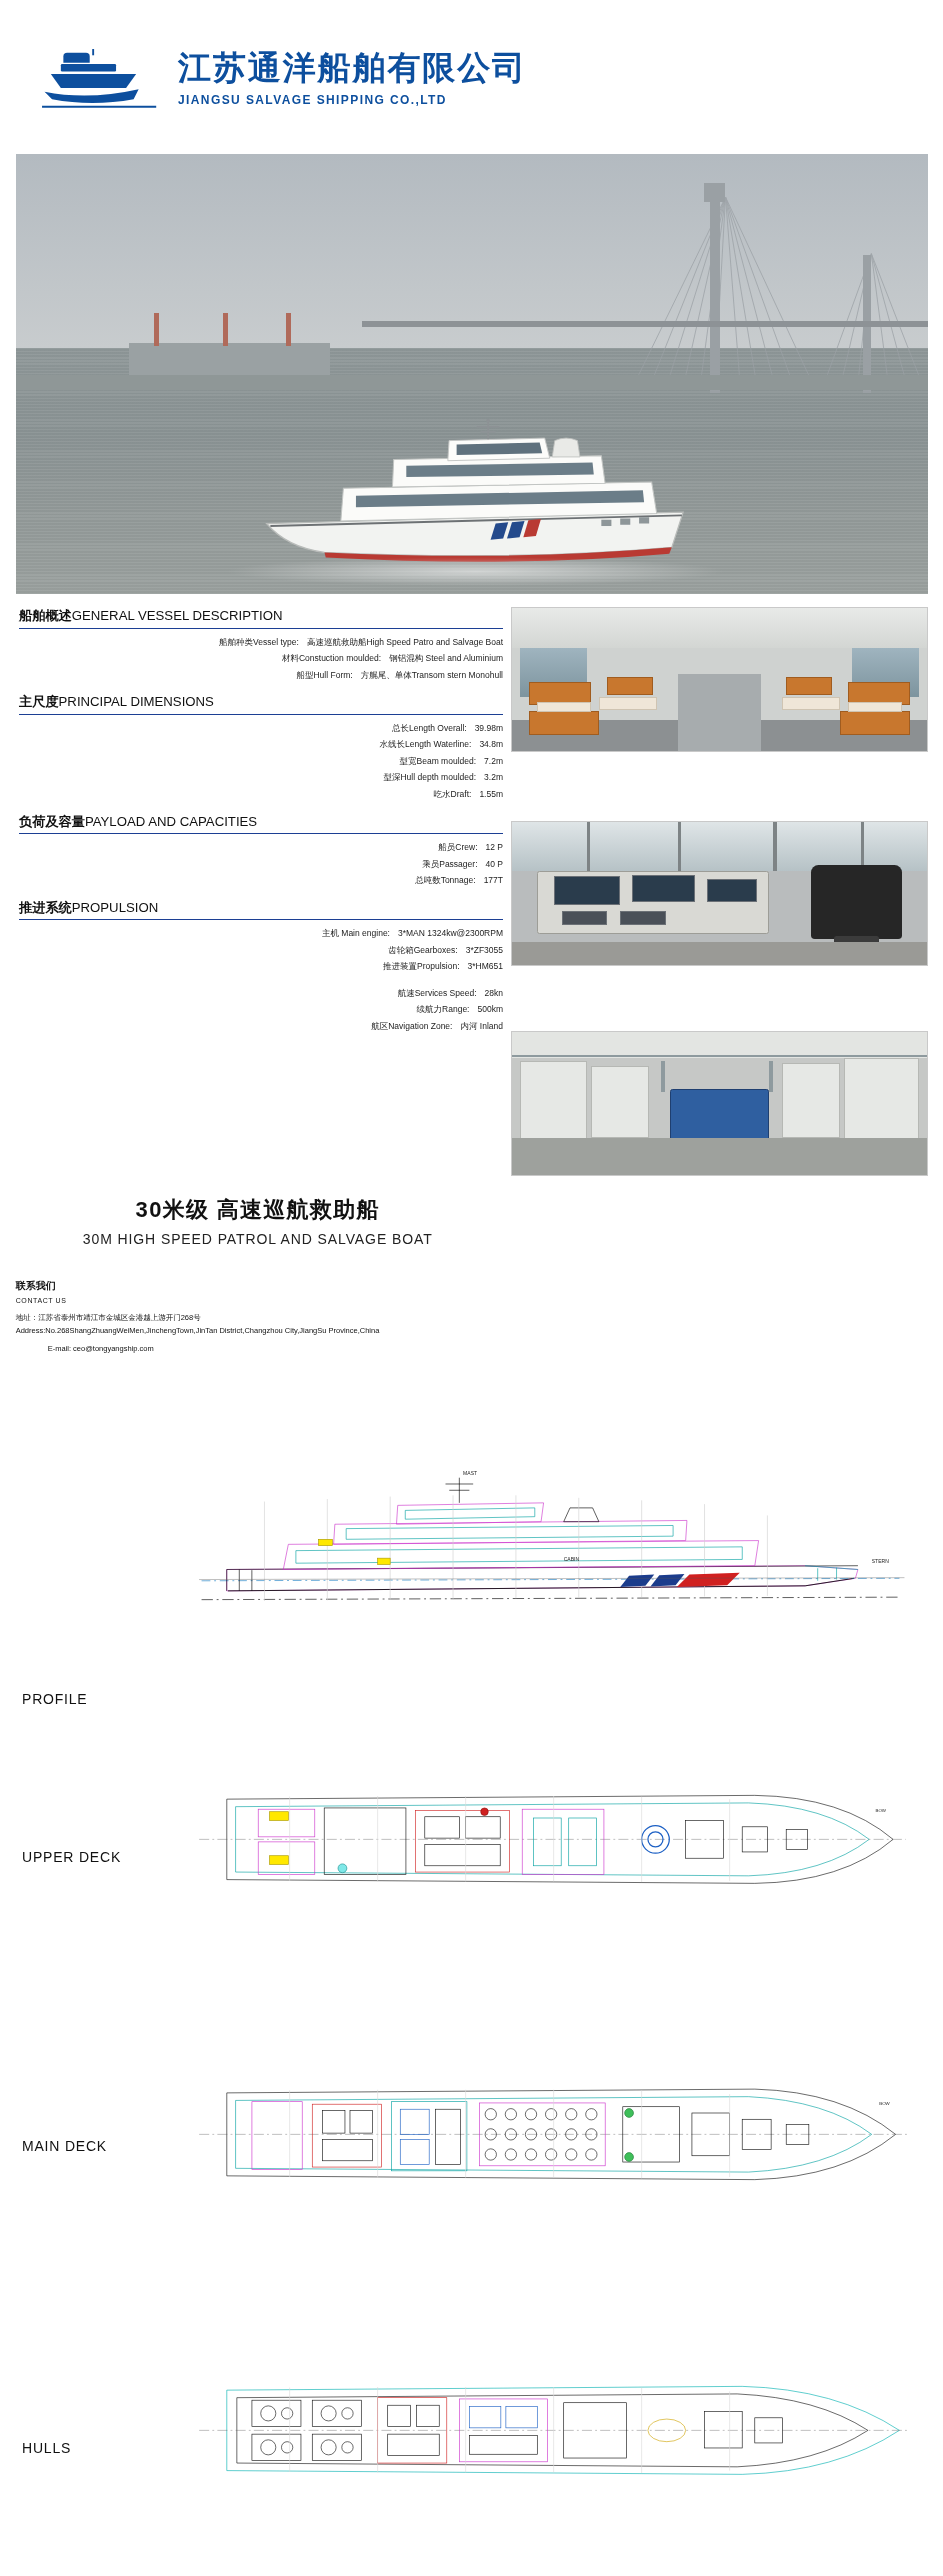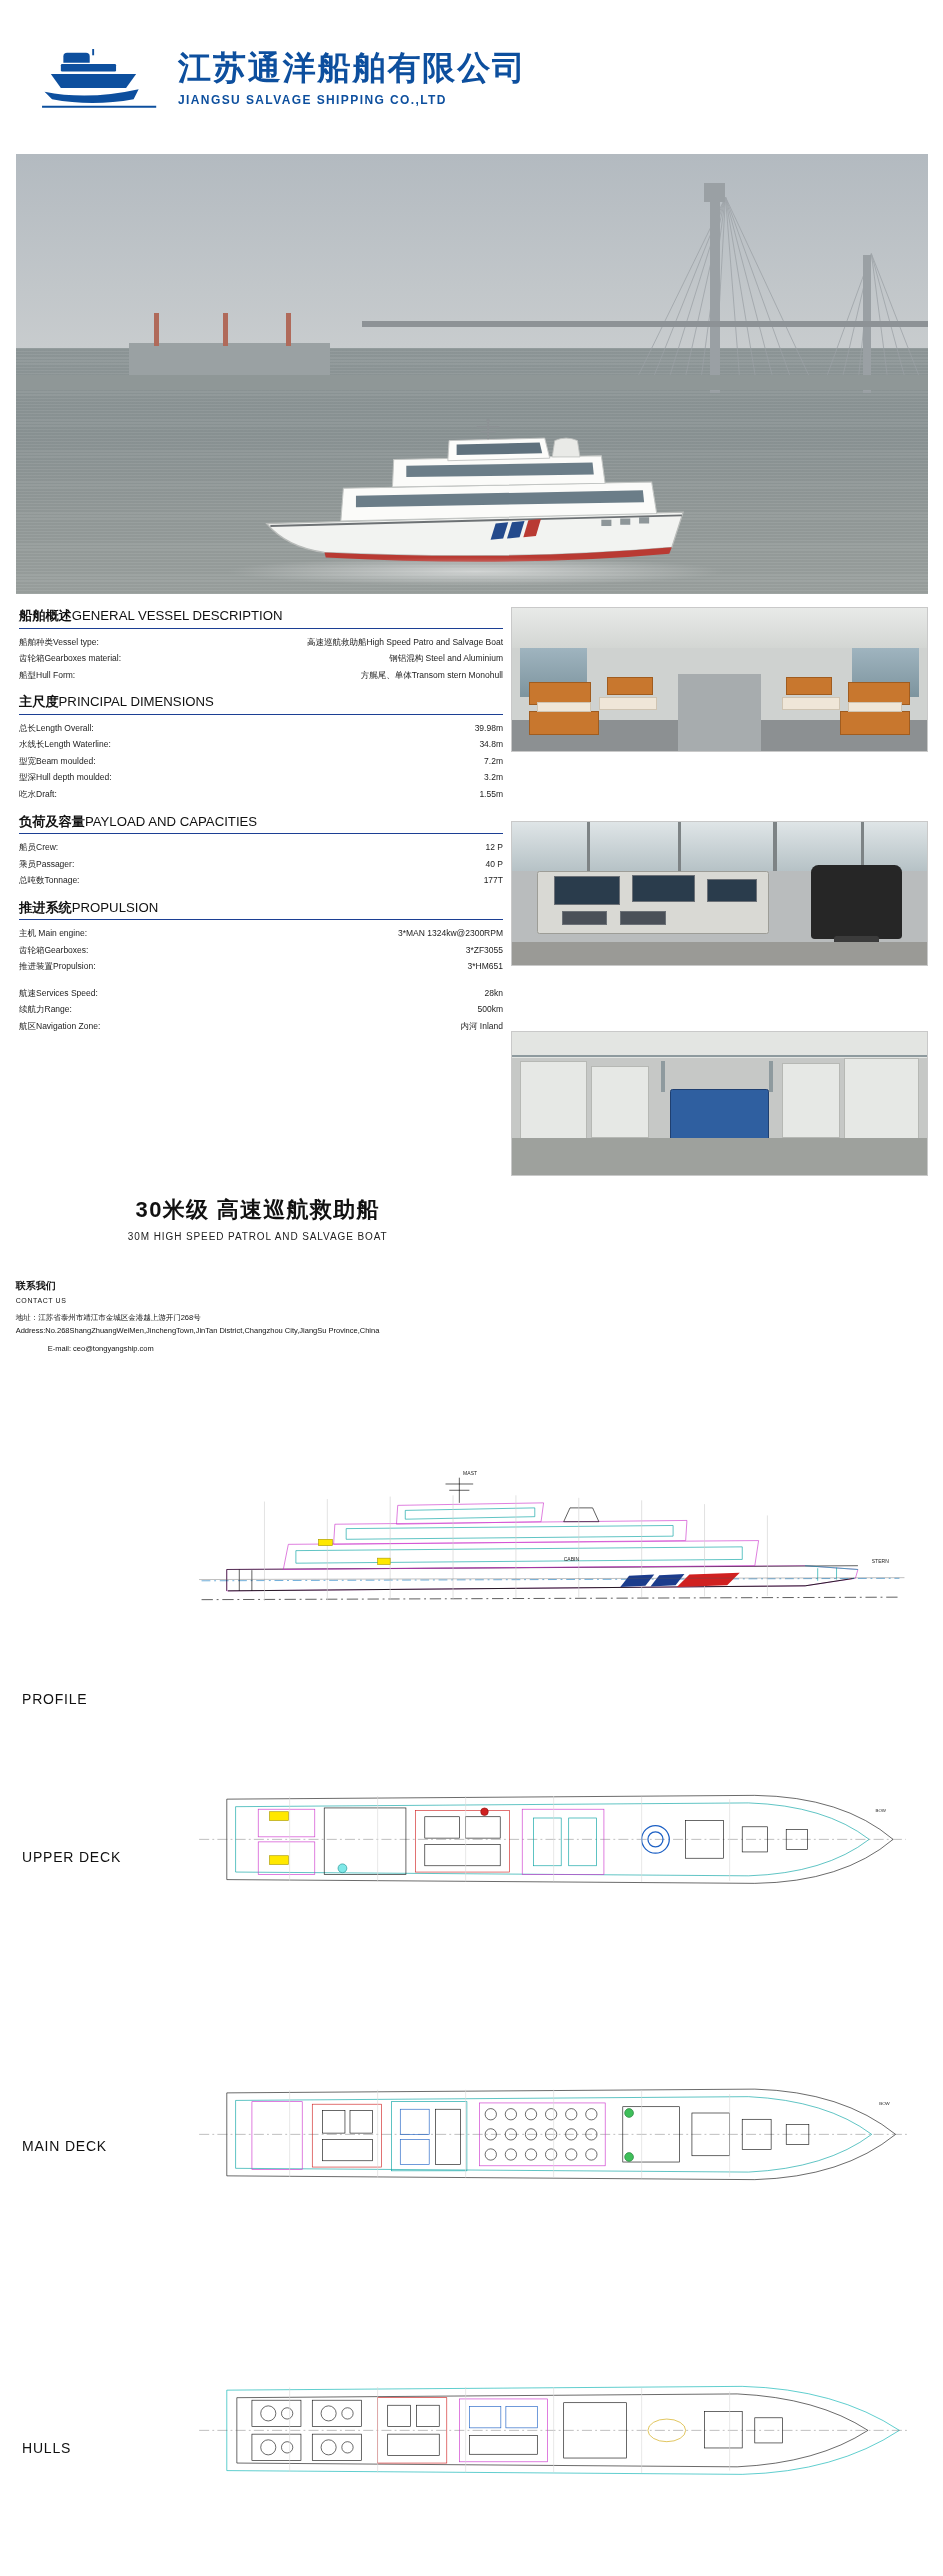--- a/index.html
+++ b/index.html
@@ -103,44 +103,45 @@
   .sec-head {
     border-bottom: 1.3px solid #1c3f94;
     padding-bottom: 2.5px;
     margin-bottom: 5px;
     font-size: 13.2px;
     color: #111;
   }
   .sec-head .cn { font-weight: bold; }
   .spec-row {
     display: flex;
-    justify-content: space-between;
+    justify-content: flex-end;
     font-size: 8.5px;
     line-height: 1.95;
     color: #1c1c1c;
+    gap: 8px;
   }
   .spec-row .lbl { white-space: nowrap; }
   .spec-row .val { text-align: right; white-space: nowrap; }
   .spec-block { margin-bottom: 10px; }
 
   
   .titleblock {
     position: absolute;
     left: 15.7px; top: 1195px;
     width: 484px;
     text-align: center;
   }
   .title-cn {
     font-size: 22px;
     font-weight: bold;
     letter-spacing: 1.3px;
     color: #111;
   }
   .title-en {
-    font-size: 10px;
+    font-size: 14px;
     letter-spacing: 0.9px;
     color: #222;
     margin-top: 5.7px;
   }
 
   
   .contact {
     position: absolute;
     left: 15.7px; top: 1277px;
     width: 491px;
@@ -328,21 +329,21 @@
 
   <div class="spec-block">
     <div class="sec-head">
       <span class="cn">船舶概述</span><span>GENERAL VESSEL DESCRIPTION</span>
     </div>
     <div class="spec-row">
       <span class="lbl">船舶种类Vessel type:</span>
       <span class="val">高速巡航救助船High Speed Patro and Salvage Boat</span>
     </div>
     <div class="spec-row">
-      <span class="lbl">齿轮箱Gearboxes material:</span>
+      <span class="lbl">材料Constuction moulded:</span>
       <span class="val">钢铝混构 Steel and Aluminium</span>
     </div>
     <div class="spec-row">
       <span class="lbl">船型Hull Form:</span>
       <span class="val">方艉尾、单体Transom stern  Monohull</span>
     </div>
   </div>
 
   <div class="spec-block">
     <div class="sec-head">

